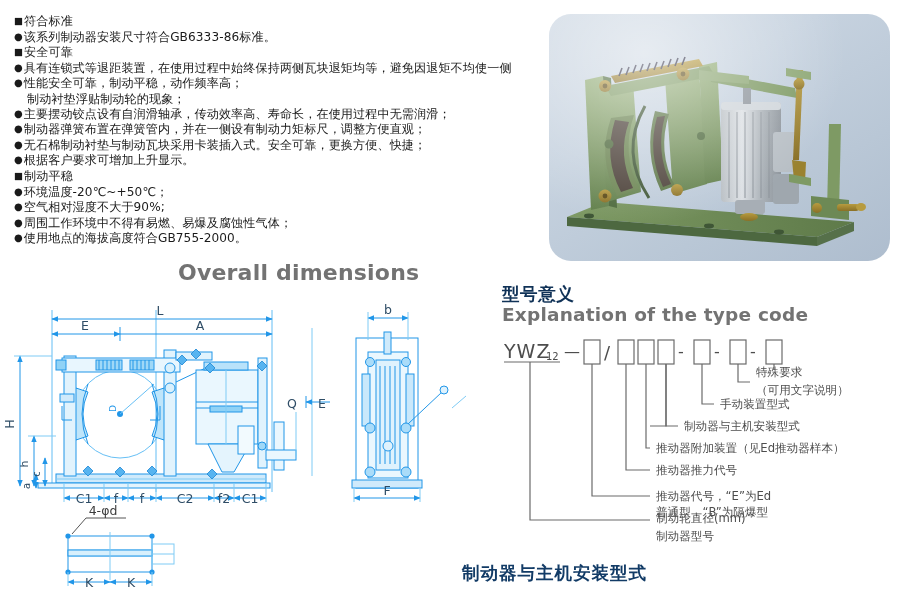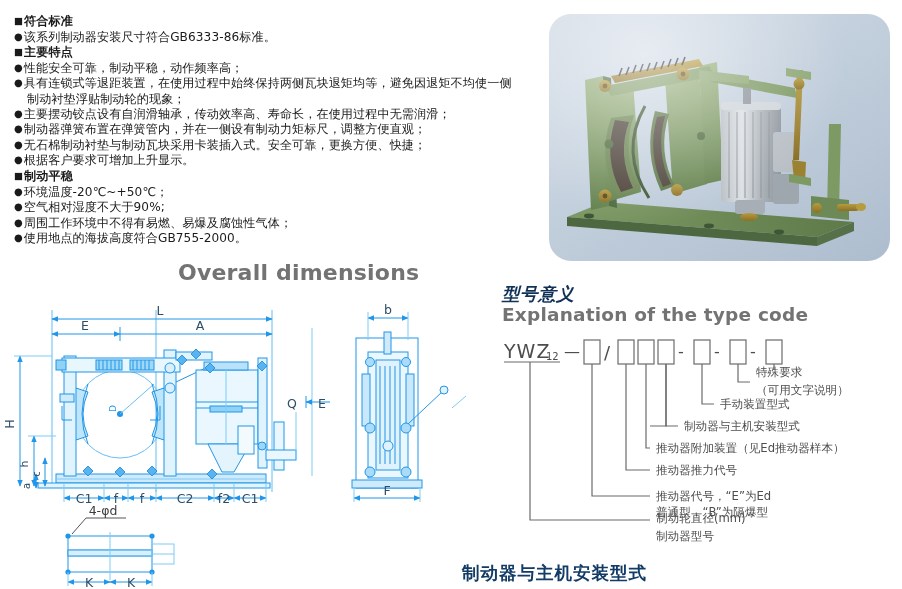--- a/index.html
+++ b/index.html
@@ -17,21 +17,21 @@
   }
   .spec-line{
     font-size:12.1px;line-height:14.6px;color:#1a1a1a;
     white-space:nowrap;letter-spacing:.1px;
   }
   .spec-line.cont{padding-left:13px;}
   .bullet-sq::before{content:"\25A0";font-size:9.5px;margin-right:1px;
       position:relative;top:-1px;}
   .bullet-ci::before{content:"\25CF";font-size:10px;margin-right:1px;
       position:relative;top:-1px;}
-  .spec-line.head{font-weight:bold;}
+  .spec-line.head{font-weight:normal;}
 
   
   #product-photo{
     position:absolute;left:549px;top:14px;width:341px;height:247px;
     border-radius:22px;
     background:linear-gradient(150deg,#cfd9e4 0%,#c6d2df 35%,#b9c7d6 70%,#aebdce 100%);
     overflow:hidden;
   }
   #product-photo .gloss{
     position:absolute;inset:0;
@@ -41,44 +41,44 @@
 
   
   .sec-cn{
     font-weight:bold;color:#103257;letter-spacing:.6px;
   }
   .sec-en{
     font-weight:bold;color:#737373;letter-spacing:.2px;
   }
   #dim-title-cn{position:absolute;left:18px;top:261px;font-size:21px;}
   #dim-title-en{position:absolute;left:178px;top:260px;font-size:22px;}
-  #code-title-cn{position:absolute;left:502px;top:282px;font-size:17.5px;font-style:italic;}
+  #code-title-cn{position:absolute;left:502px;top:282px;font-size:17.5px;}
   #code-title-en{position:absolute;left:502px;top:304px;font-size:18.5px;}
   #bottom-caption{position:absolute;left:462px;top:561px;font-size:17.5px;
       font-weight:bold;color:#123b66;letter-spacing:1px;}
 
   
   #dimension-drawing{position:absolute;left:0px;top:296px;}
   #typecode-drawing{position:absolute;left:498px;top:336px;}
 
   .dwg-txt{font-family:"DejaVu Sans","Liberation Sans",sans-serif;}
   .code-lbl{font-size:11.6px;fill:#4d4d4d;
       font-family:"DejaVu Sans","Liberation Sans",sans-serif;}
 </style>
 </head>
 <body>
 
 <div class="stage">
 
   <div id="spec-block">
     <div class="spec-line head bullet-sq">符合标准</div>
     <div class="spec-line bullet-ci">该系列制动器安装尺寸符合GB6333-86标准。</div>
-    <div class="spec-line head bullet-sq">主要特点</div>
+    <div class="spec-line head bullet-sq">安全可靠</div>
+    <div class="spec-line bullet-ci">具有连锁式等退距装置，在使用过程中始终保持两侧瓦块退矩均等，避免因退矩不均使一侧</div>
     <div class="spec-line bullet-ci">性能安全可靠，制动平稳，动作频率高；</div>
-    <div class="spec-line bullet-ci">具有连锁式等退距装置，在使用过程中始终保持两侧瓦块退矩均等，避免因退矩不均使一侧</div>
     <div class="spec-line cont">制动衬垫浮贴制动轮的现象；</div>
     <div class="spec-line bullet-ci">主要摆动铰点设有自润滑轴承，传动效率高、寿命长，在使用过程中无需润滑；</div>
     <div class="spec-line bullet-ci">制动器弹簧布置在弹簧管内，并在一侧设有制动力矩标尺，调整方便直观；</div>
     <div class="spec-line bullet-ci">无石棉制动衬垫与制动瓦块采用卡装插入式。安全可靠，更换方便、快捷；</div>
     <div class="spec-line bullet-ci">根据客户要求可增加上升显示。</div>
     <div class="spec-line head bullet-sq">制动平稳</div>
     <div class="spec-line bullet-ci">环境温度-20℃~+50℃；</div>
     <div class="spec-line bullet-ci">空气相对湿度不大于90%;</div>
     <div class="spec-line bullet-ci">周围工作环境中不得有易燃、易爆及腐蚀性气体；</div>
     <div class="spec-line bullet-ci">使用地点的海拔高度符合GB755-2000。</div>

